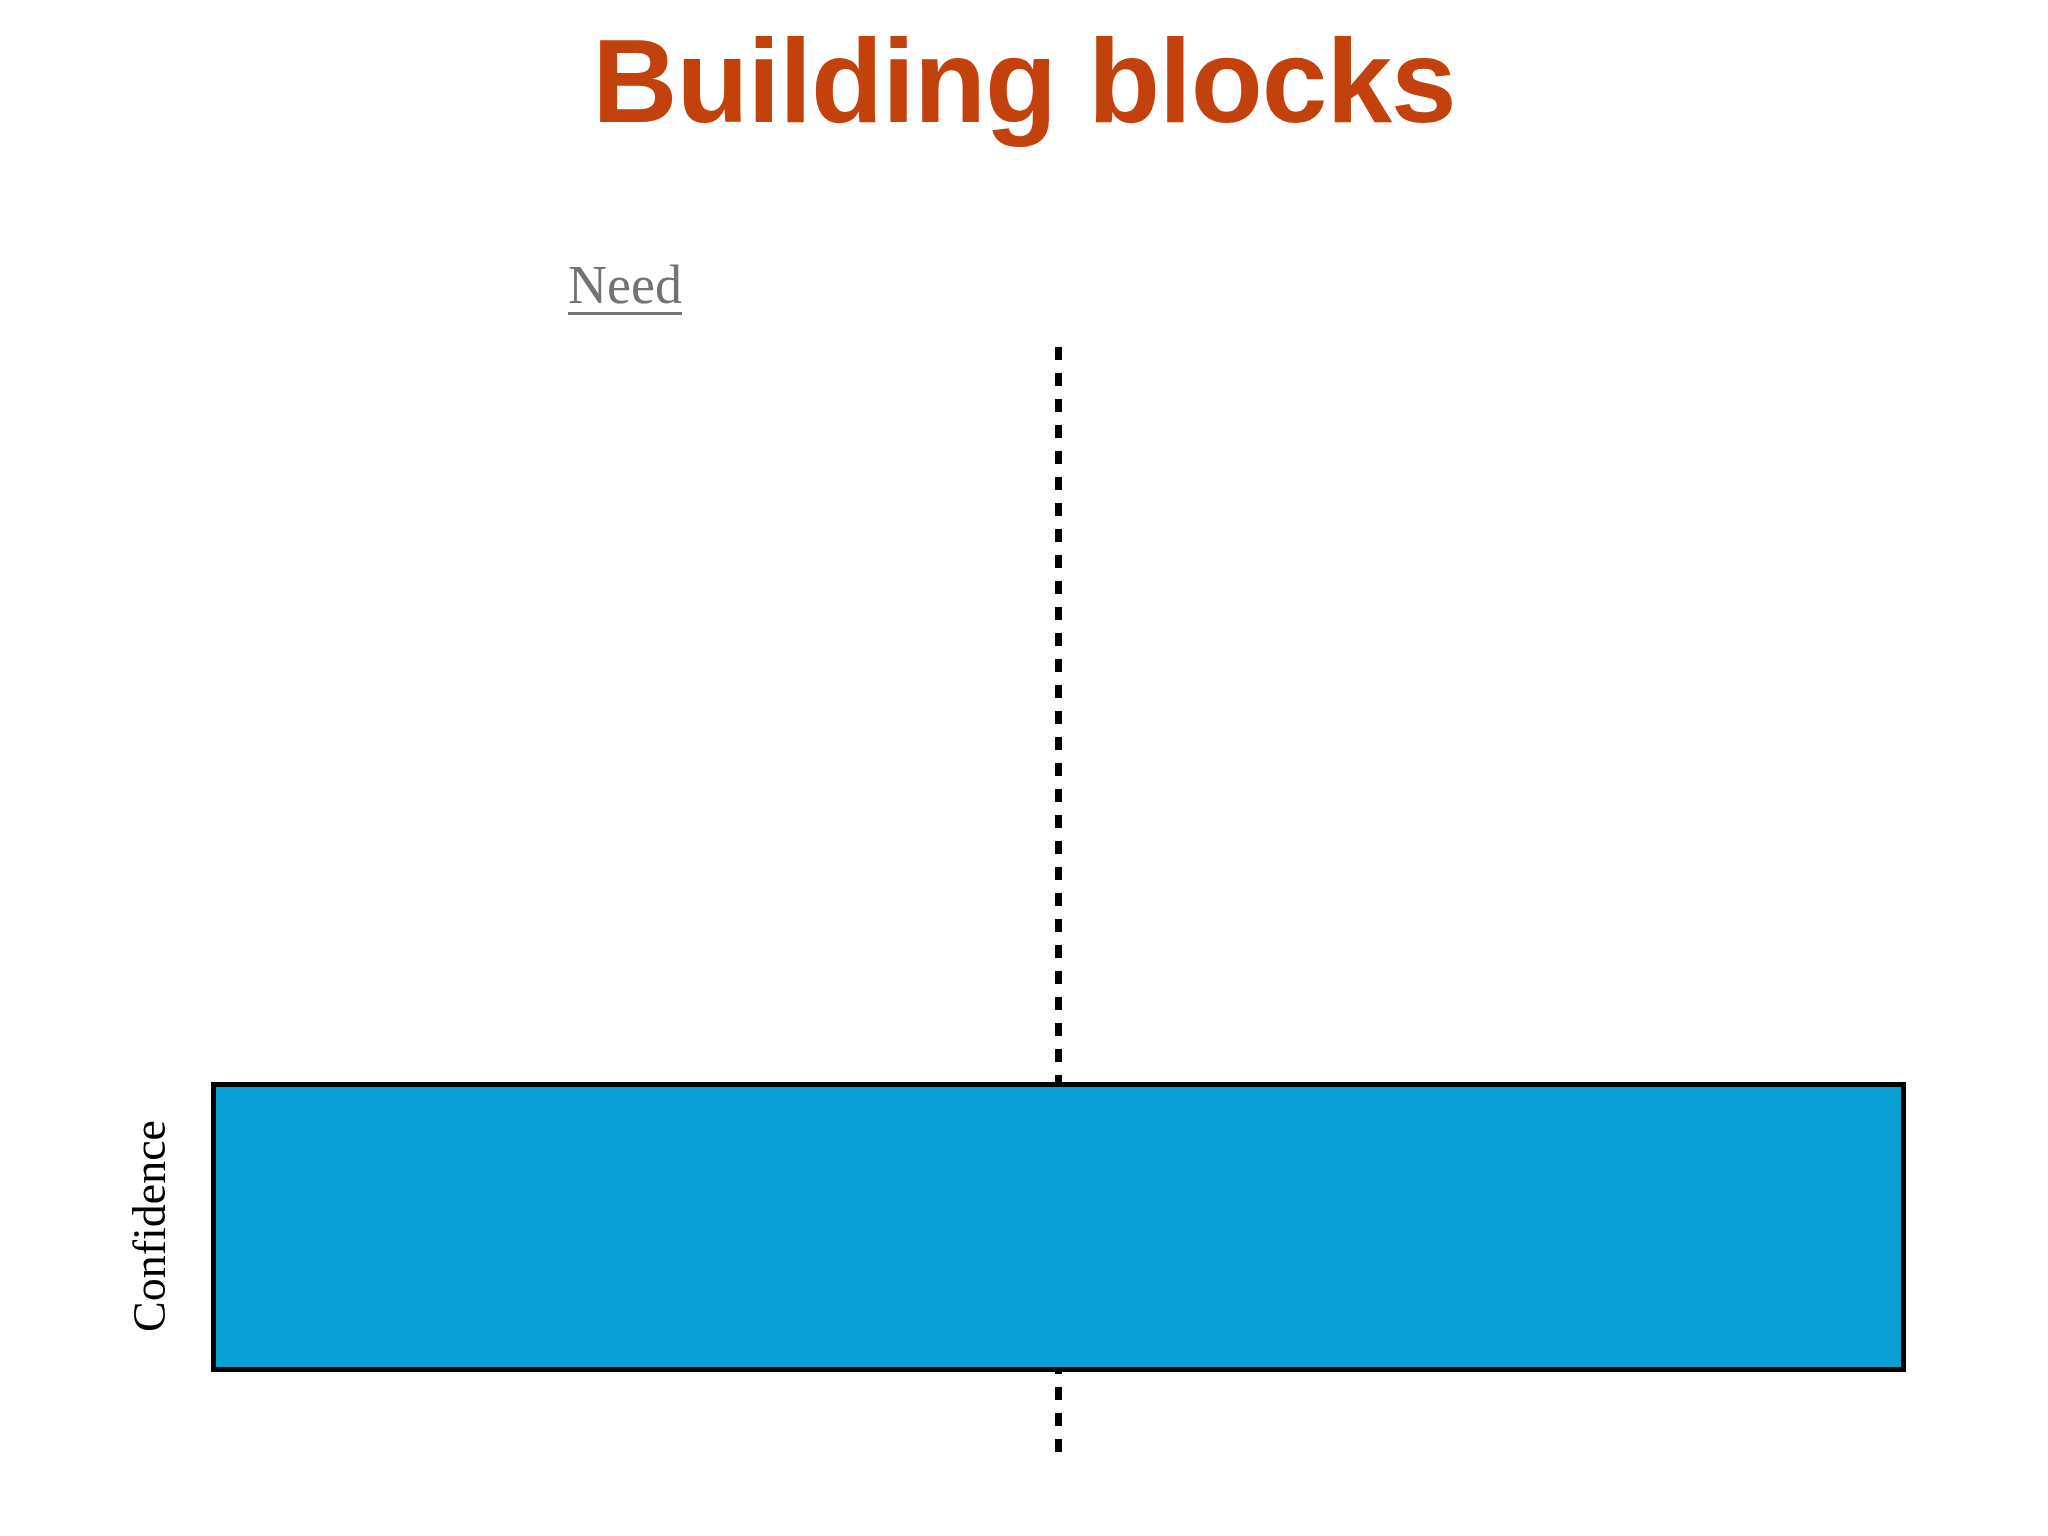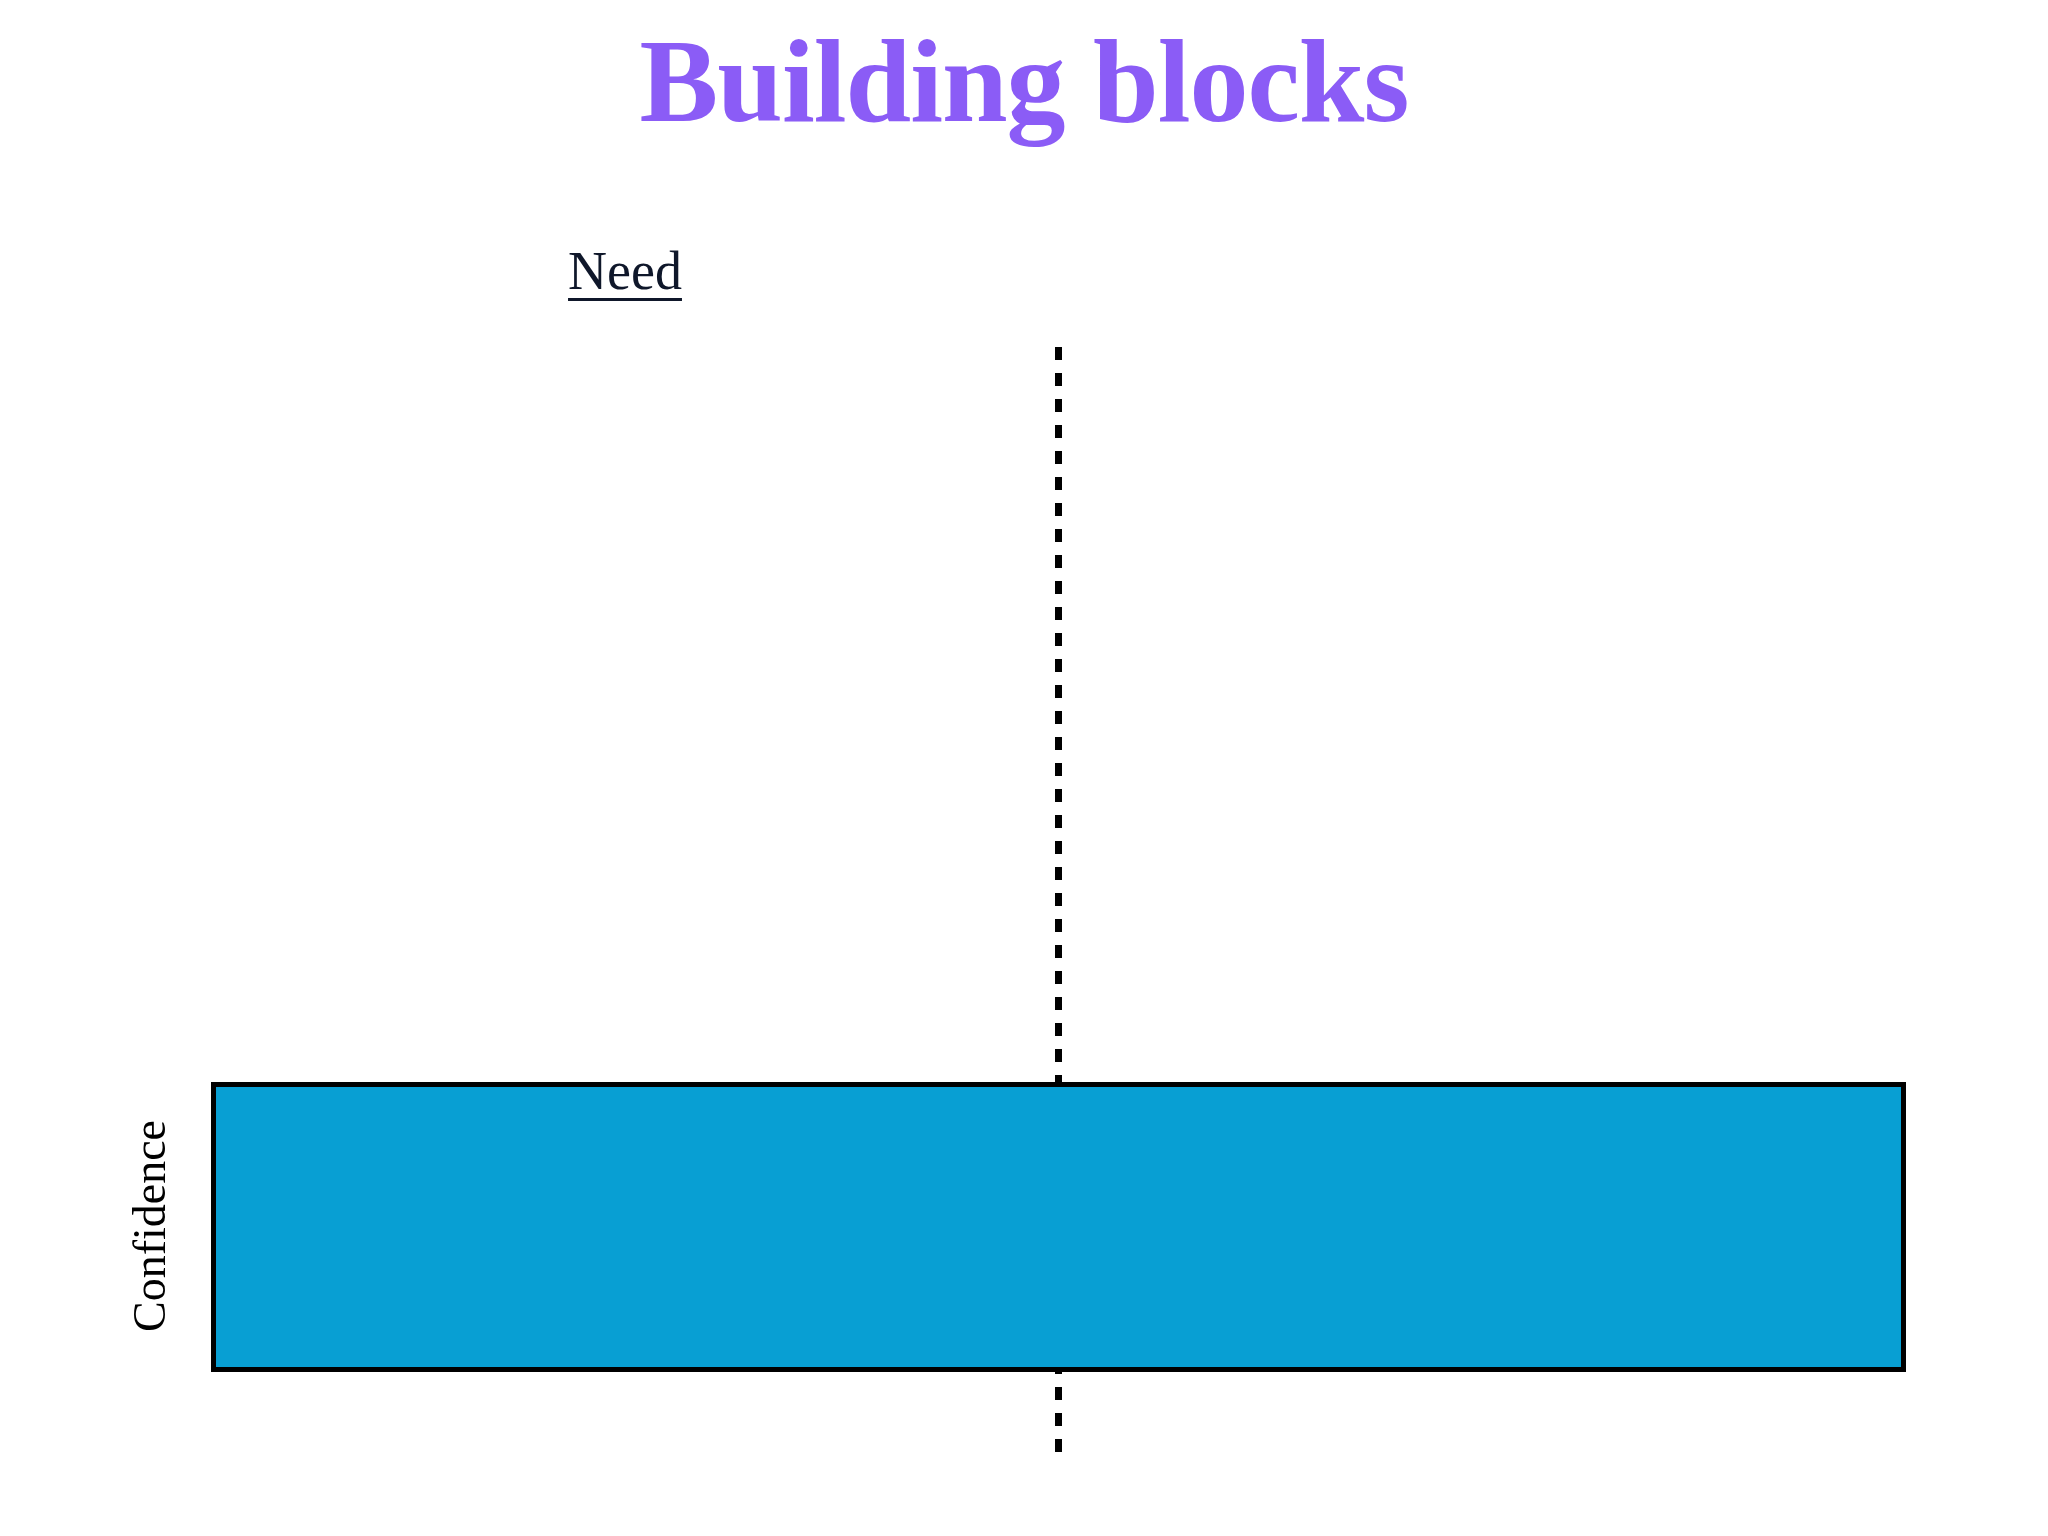--- a/index.html
+++ b/index.html
@@ -16,38 +16,38 @@
     font-family: "Liberation Serif", "DejaVu Serif", serif;
   }
 
   
   .slide-title {
     position: absolute;
     left: 0;
     top: 18px;
     width: 2048px;
     text-align: center;
-    font-family: Liberation Serif, serif;
+    font-family: Liberation Sans, sans-serif;
     font-weight: bold;
     font-size: 118px;
     line-height: 1.08;
     letter-spacing: -1px;
-    color: #8b5cf6;
+    color: #c2410c;
     white-space: nowrap;
   }
 
   
   .col-header {
     position: absolute;
-    top: 244px;
+    top: 258px;
     font-family: "Liberation Serif", "DejaVu Serif", serif;
     font-weight: normal;
     font-size: 54px;
     line-height: 1;
-    color: #0f172a;
+    color: #737373;
     text-align: center;
     white-space: nowrap;
     text-decoration: underline;
     text-underline-offset: 9px;
     text-decoration-thickness: 3px;
   }
   .col-header.need {
     left: 425px;
     width: 400px;
   }

